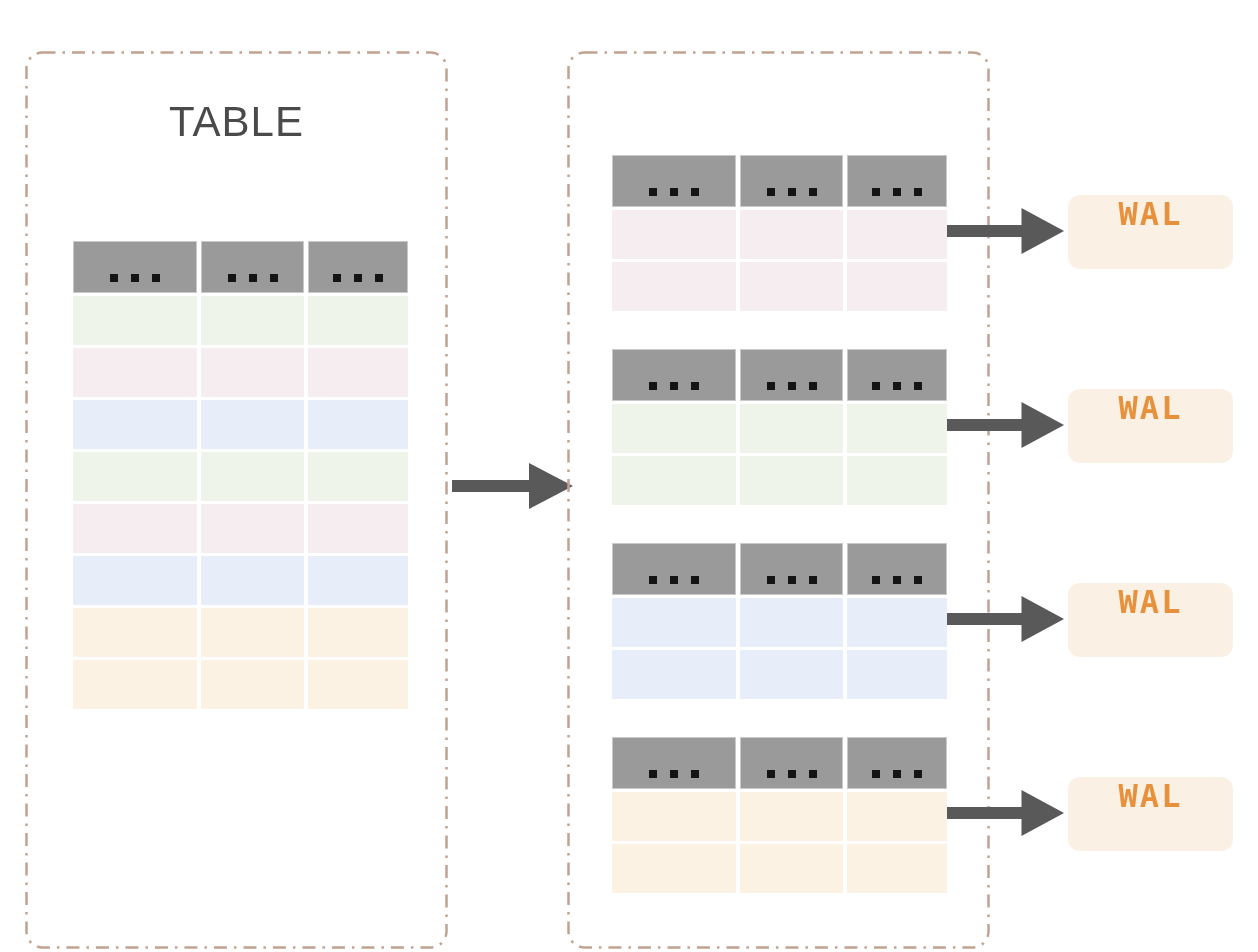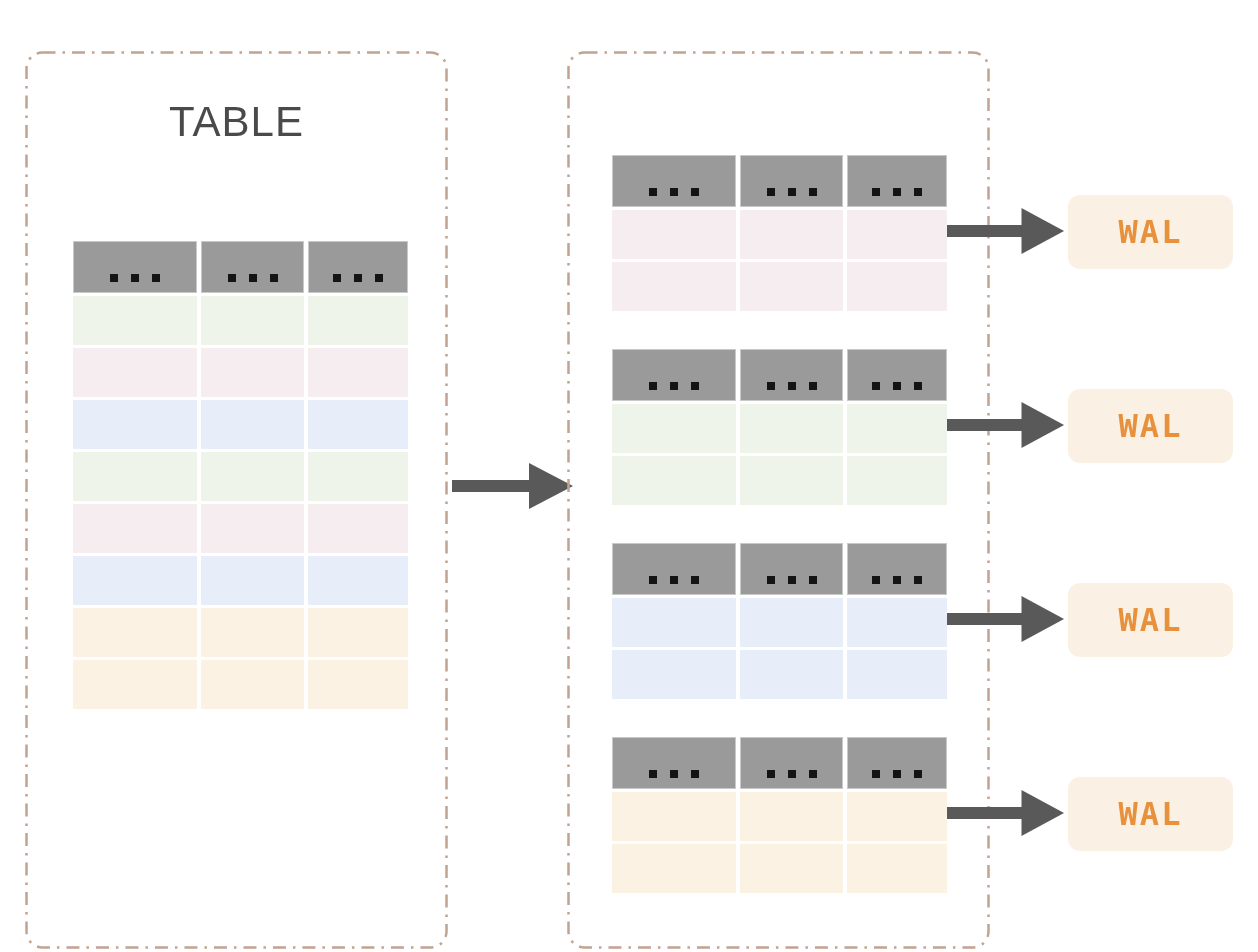--- a/index.html
+++ b/index.html
@@ -30,21 +30,21 @@
   .dot { width:8px; height:8px; background:var(--header-dot); }
   .cell { height:49px; }
   .c-green  { background:var(--row-green); }
   .c-pink   { background:var(--row-pink); }
   .c-blue   { background:var(--row-blue); }
   .c-orange { background:var(--row-orange); }
   svg.arrow { position:absolute; display:block; }
   .wal {
     position:absolute; left:1068px; width:165px; height:74px;
     background:var(--wal-bg); border-radius:12px;
-    display:flex; align-items:center; justify-content:center;
+    display:flex; justify-content:center;
   }
   .wal-label {
     font-family:"DejaVu Sans Mono", monospace; font-weight:bold;
     font-size:32px; letter-spacing:2px; color:var(--wal-text);
   }
 </style>
 </head>
 <body>
 
 <div class="canvas">

